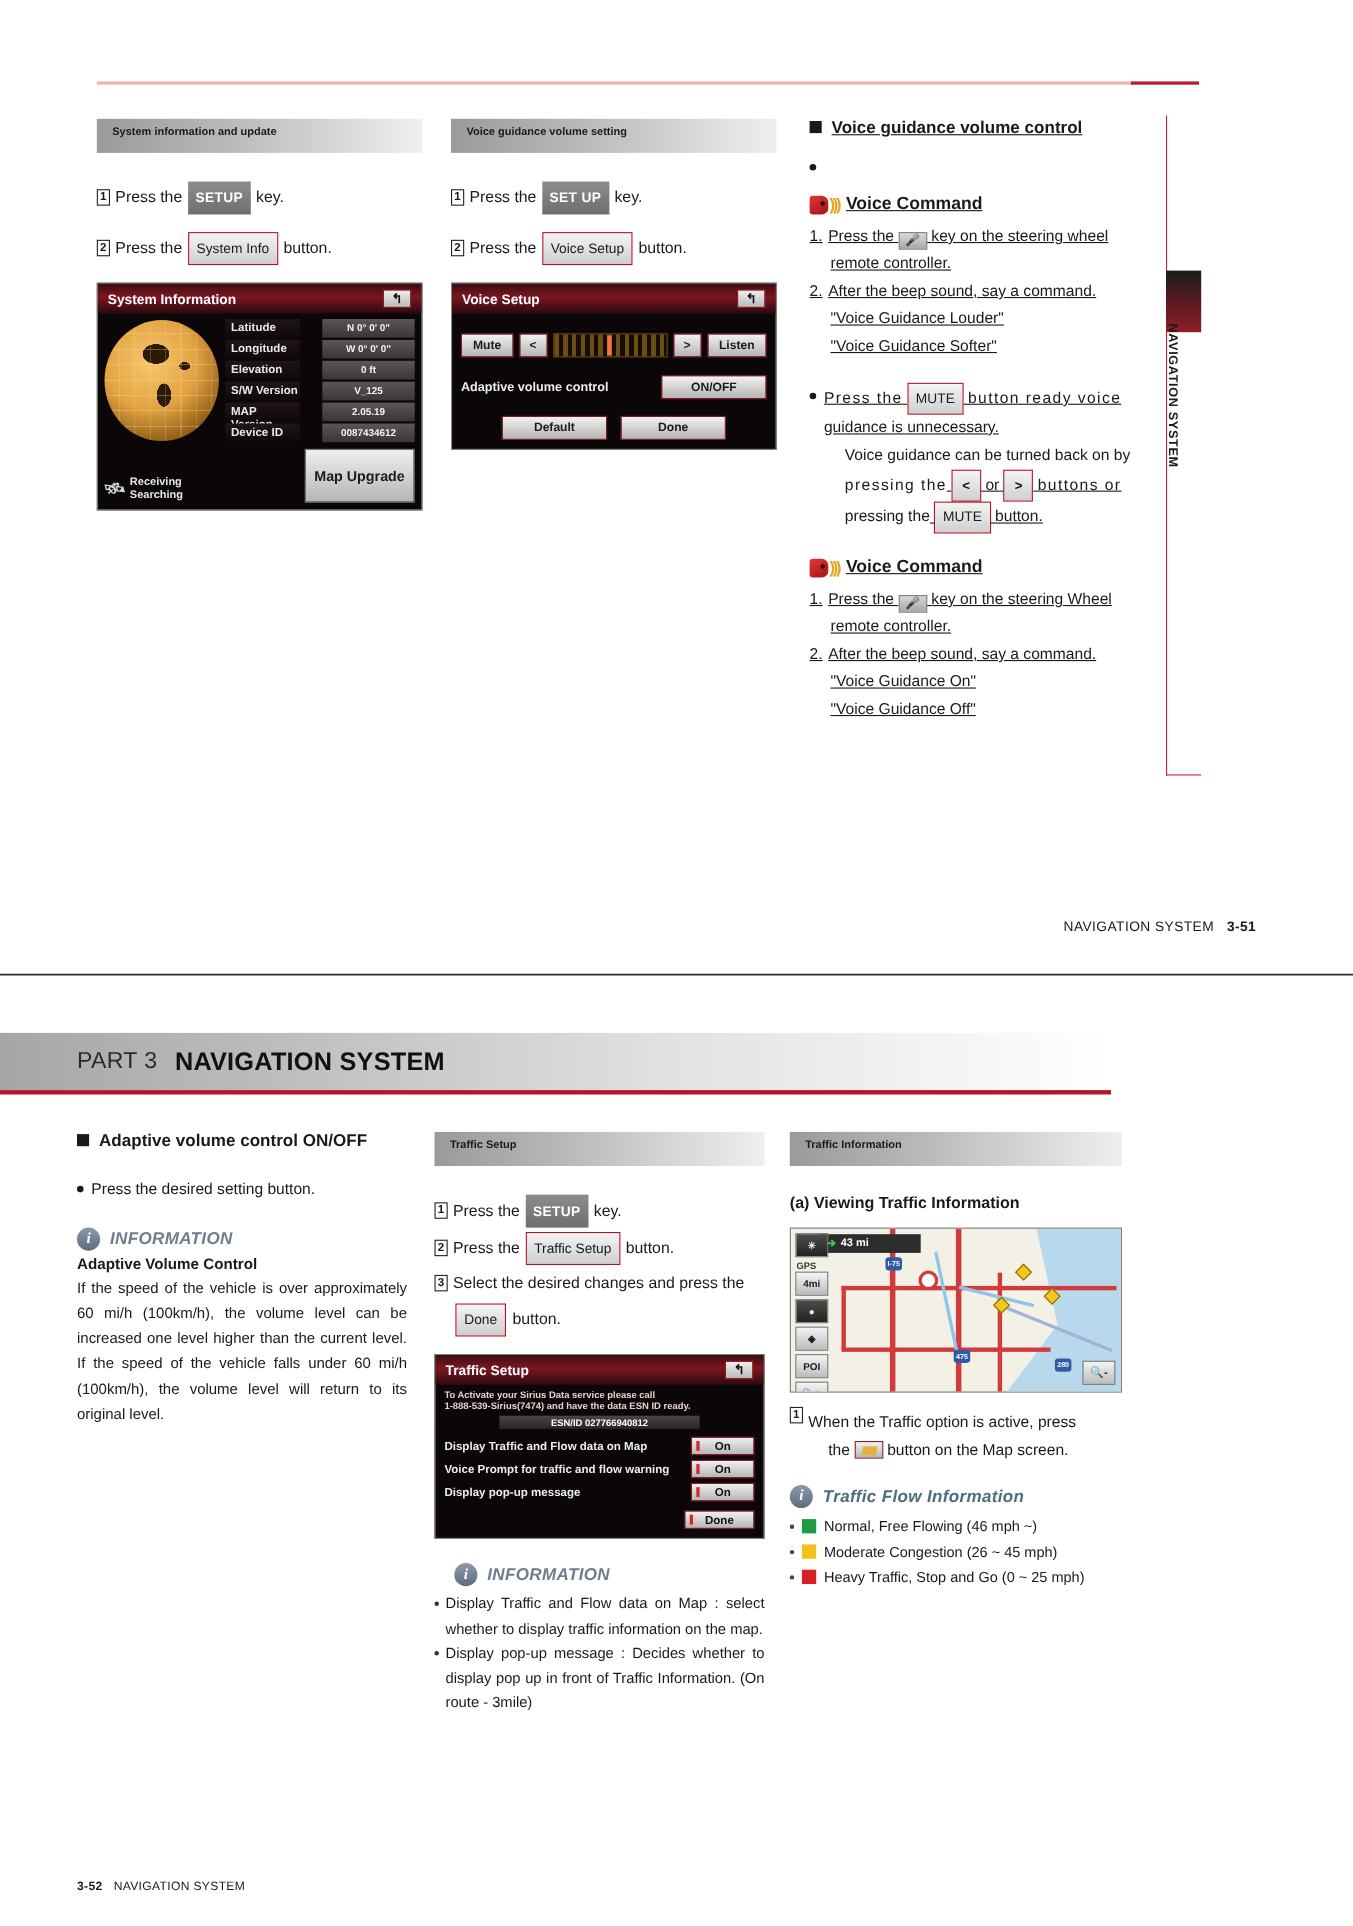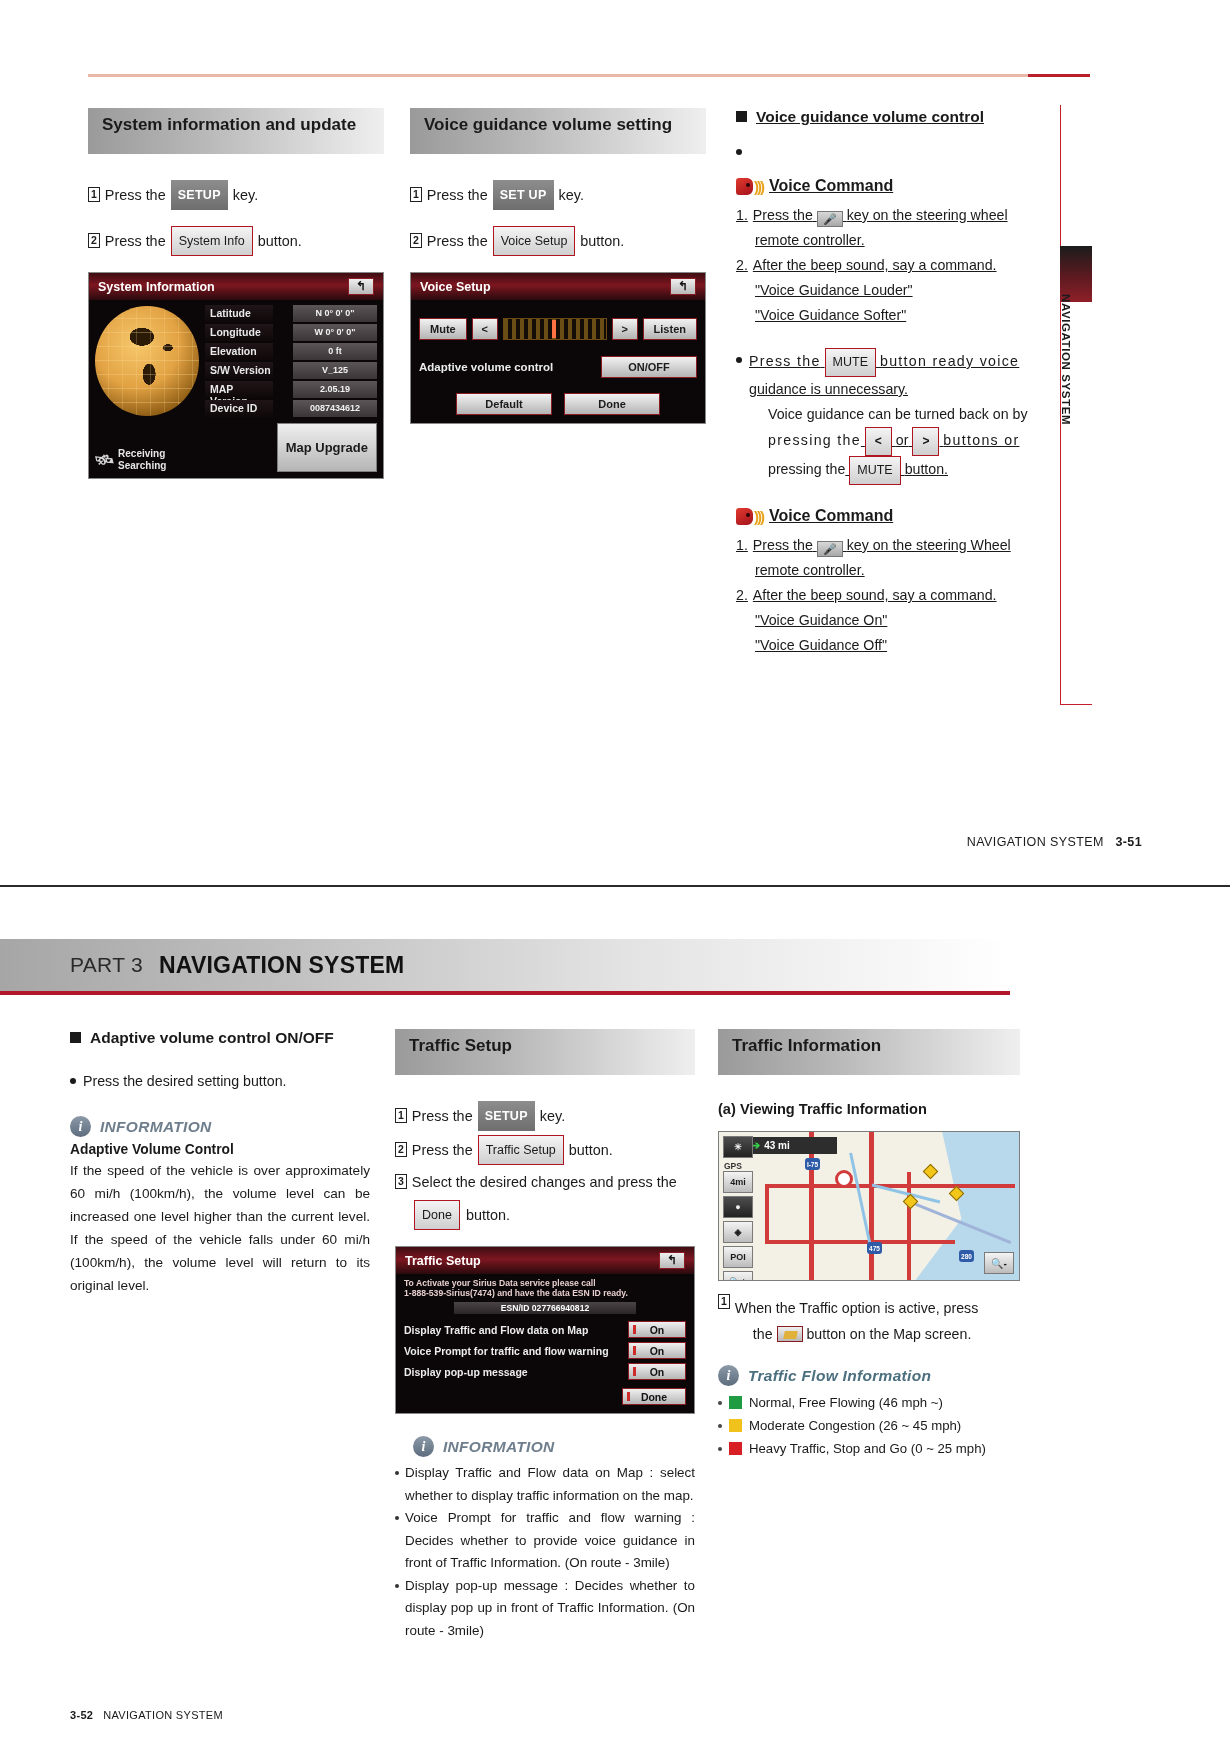--- a/index.html
+++ b/index.html
@@ -54,24 +54,24 @@
   .cols { position: absolute; left: 88px; top: 108px; width: 955px; }
   .col { position: absolute; top: 0; }
   .col-a { left: 0; width: 296px; }
   .col-b { left: 322px; width: 296px; }
   .col-c { left: 648px; width: 307px; text-decoration: underline; }
 
   .sec-head {
     background: linear-gradient(90deg,#9a9a9a 0%,#b9b9b9 40%,#efefef 100%);
     color: #1a1a1a;
     font-weight: bold;
-    font-size: 17px;
+    font-size: 10px;
     padding: 7px 0 7px 14px;
     margin-bottom: 26px;
-    height: 46px;
+    height: 31px;
   }
   .sq-head {
     font-weight: bold;
     font-size: 15.5px;
     margin-bottom: 14px;
     display: flex;
     align-items: baseline;
     gap: 9px;
   }
   .sq-bullet {
@@ -695,24 +695,20 @@
       <div class="info-head" style="justify-content:flex-start;padding-left:18px;">
         <span class="info-ico">i</span>
         <span class="info-word">INFORMATION</span>
       </div>
       <div class="bul-sm">
         <span class="d"></span>
         <span>Display Traffic and Flow data on Map : select whether to display traffic information on the map.</span>
       </div>
       <div class="bul-sm">
         <span class="d"></span>
-        <span>Voice Prompt for traffic and flow warning : Decides whether to provide voice guidance in front of Traffic Information. (On route - 3mile)</span>
-      </div>
-      <div class="bul-sm">
-        <span class="d"></span>
         <span>Display pop-up message : Decides whether to display pop up in front of Traffic Information. (On route - 3mile)</span>
       </div>
     </div>
 
     <div class="p2-col p2-c">
       <div class="sec-head">Traffic Information</div>
       <div class="sub-bold" style="font-size:14.6px;margin-top:18px;">(a) Viewing Traffic Information</div>
 
       <div class="map-shot">
         <div class="map-water"></div>

